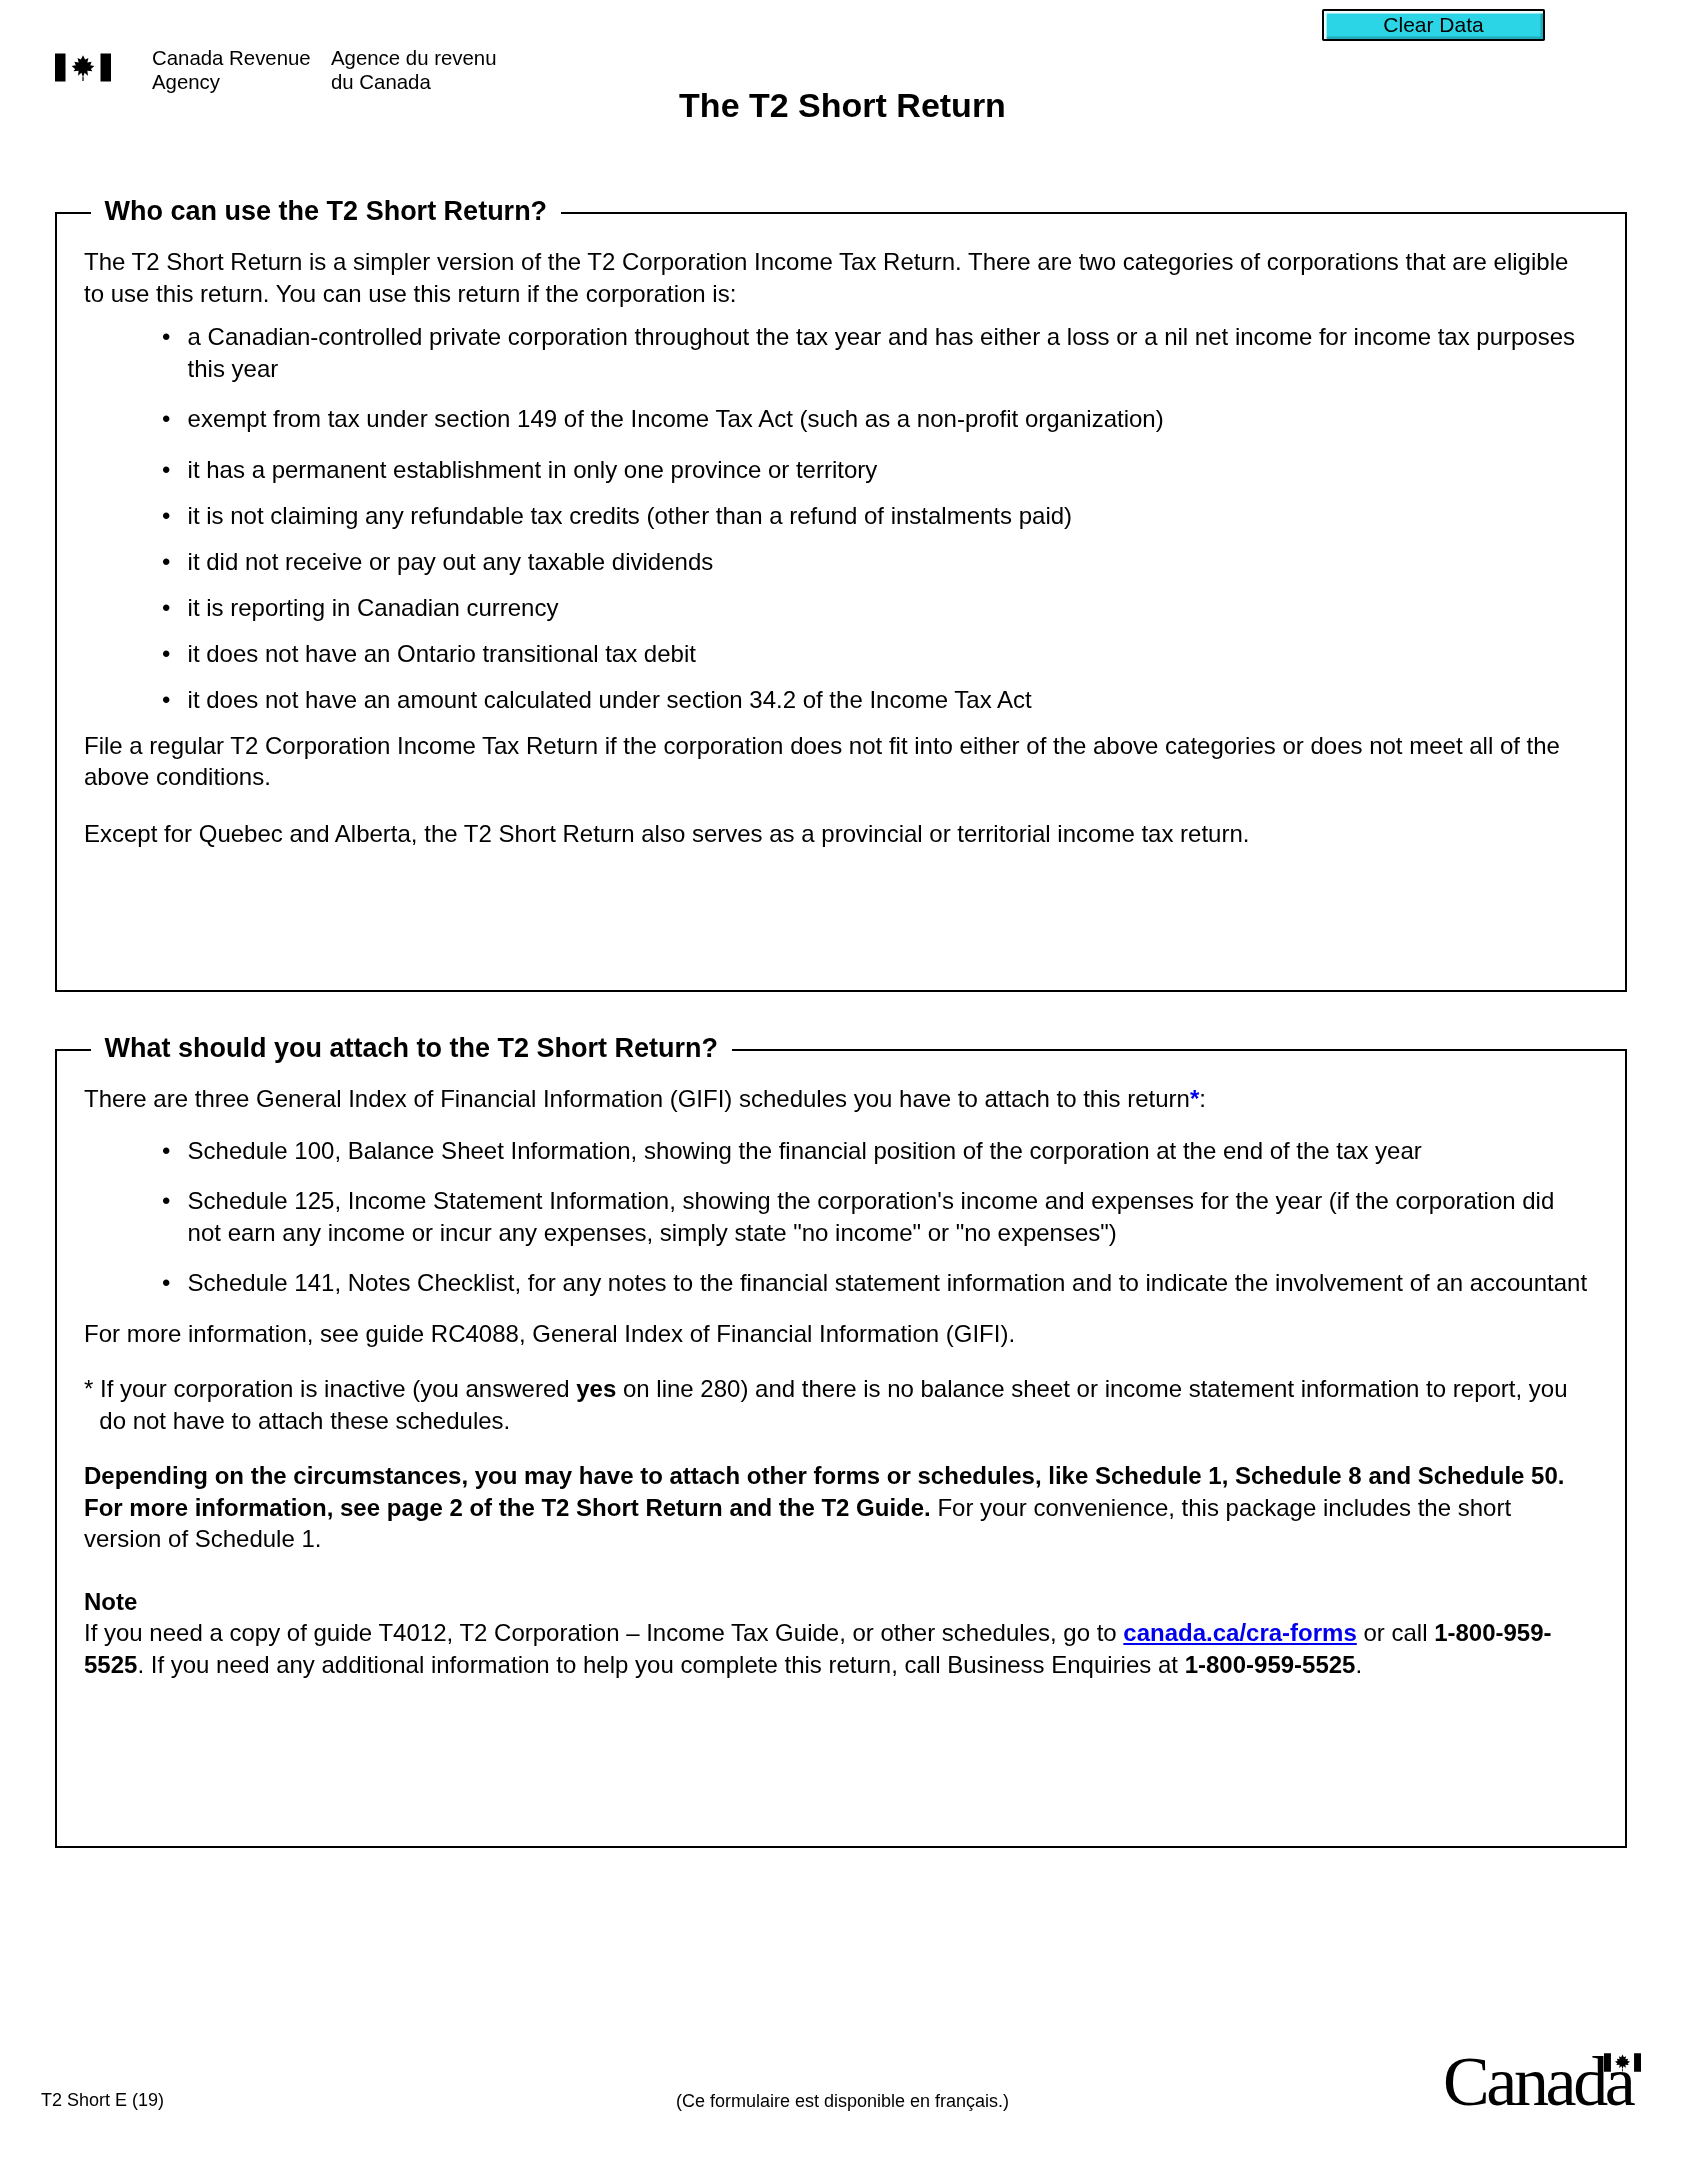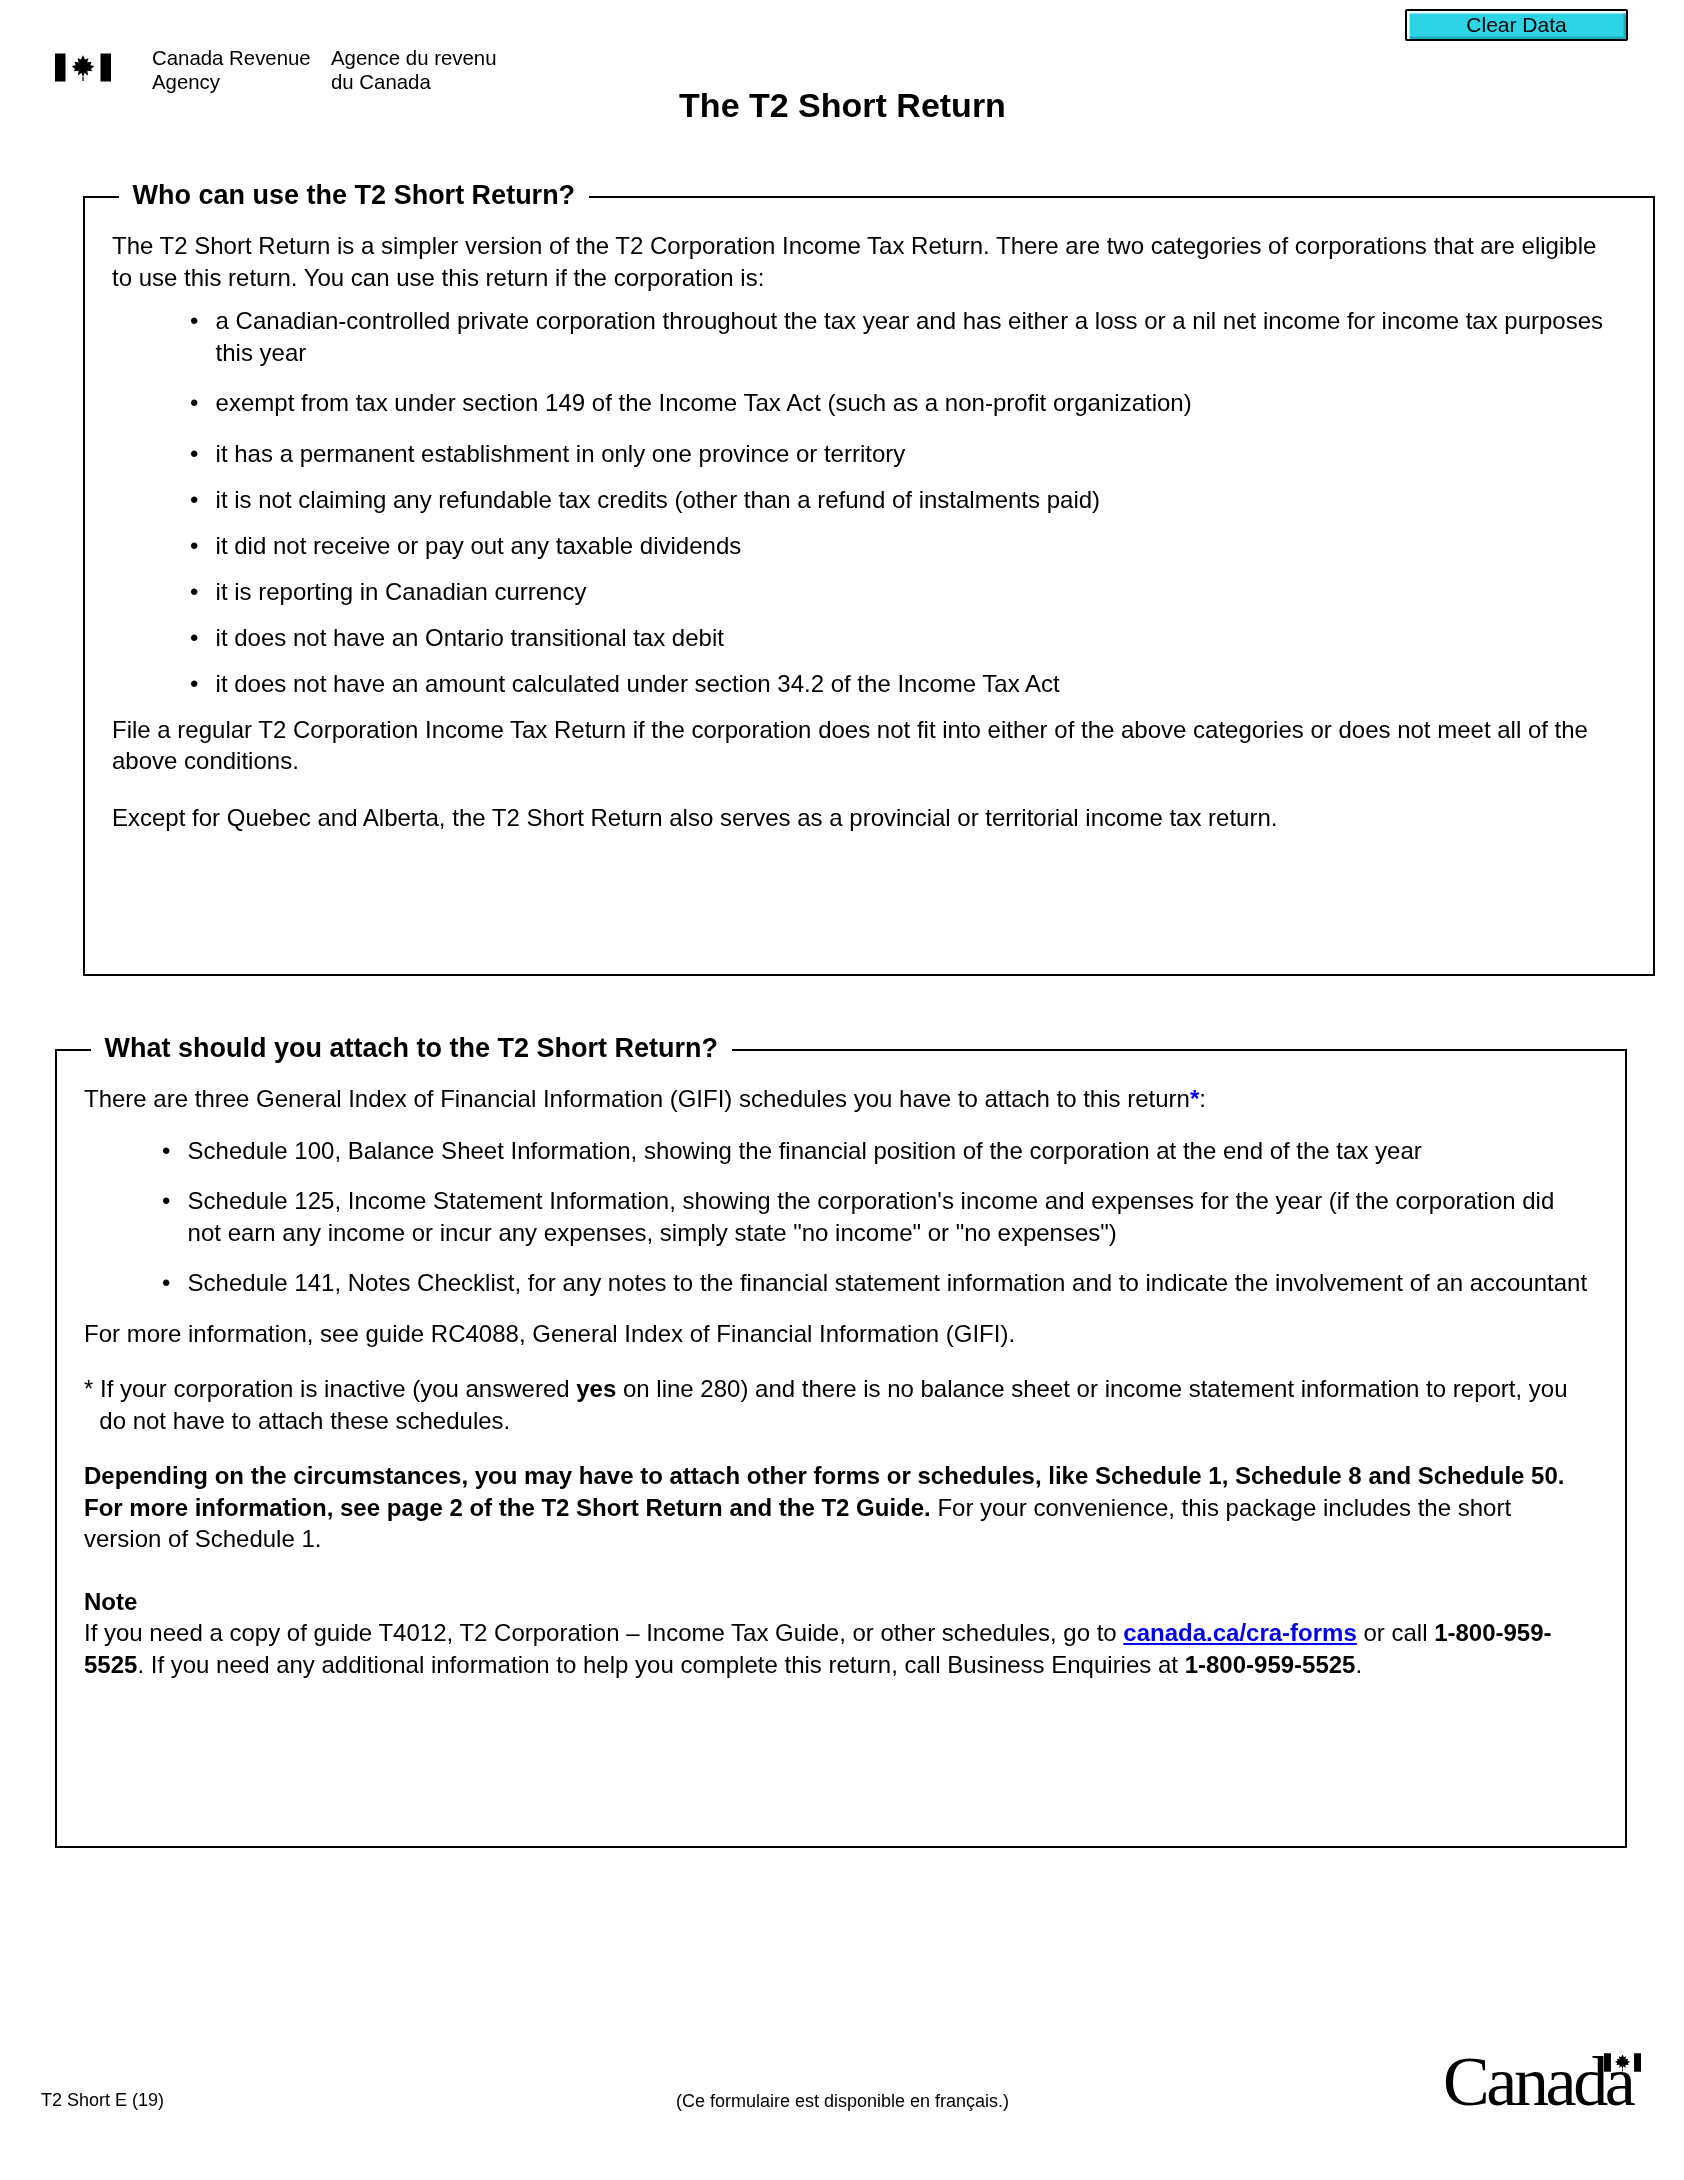--- a/index.html
+++ b/index.html
@@ -6,38 +6,38 @@
   .page{
     position:relative;
     width:1685px;height:2181px;
     background:#ffffff;
     font-family:"Liberation Sans", sans-serif;
     font-size:24px;line-height:31.5px;color:#000;
     margin:0 auto;overflow:hidden;
   }
   
   .clear-btn{
-    position:absolute;left:1405px;top:8.5px;width:223px;height:32px;
+    position:absolute;left:1322px;top:8.5px;width:223px;height:32px;
     background:#2BD5E5;border:2.6px solid #000;border-radius:1.7px;
     box-shadow: inset 2.6px 2.6px 0 rgba(255,255,255,.92), inset -2.6px -2.6px 0 rgba(0,70,80,.28);
     font-family:"Liberation Sans", sans-serif;font-size:21px;line-height:25.6px;color:#000;
     cursor:pointer;padding:0;
   }
   .logo{position:absolute;left:55px;top:46px;display:flex;align-items:flex-start;}
   .logo svg{width:56px;height:39px;display:block;margin-top:1.7px;}
   .logo-col{font-size:20.4px;line-height:24px;}
   .logo-col.en{margin-left:41px;width:179px;}
   .logo-col.fr{}
   .page-title{
     position:absolute;left:0;top:85px;width:100%;
     text-align:center;font-size:34px;line-height:41px;font-weight:bold;margin:0;
   }
   
   .box{position:absolute;left:55px;width:1572px;border:2.6px solid #000;box-sizing:border-box;background:#fff;}
-  #box1{top:196px;height:780px;margin-left:28px;}
+  #box1{top:212px;height:780px;}
   #box2{top:1049px;height:799px;}
   .legend{
     position:absolute;top:0;left:34px;transform:translateY(-58%);
     background:#fff;padding:0 13.6px;
     font-size:27px;line-height:34px;font-weight:bold;white-space:nowrap;
   }
   .box-content{padding:0 31px 0 27px;}
   .box-content p{margin:0;}
   p.mt38{margin-top:32px;}
   p.mt44{margin-top:37px;}

